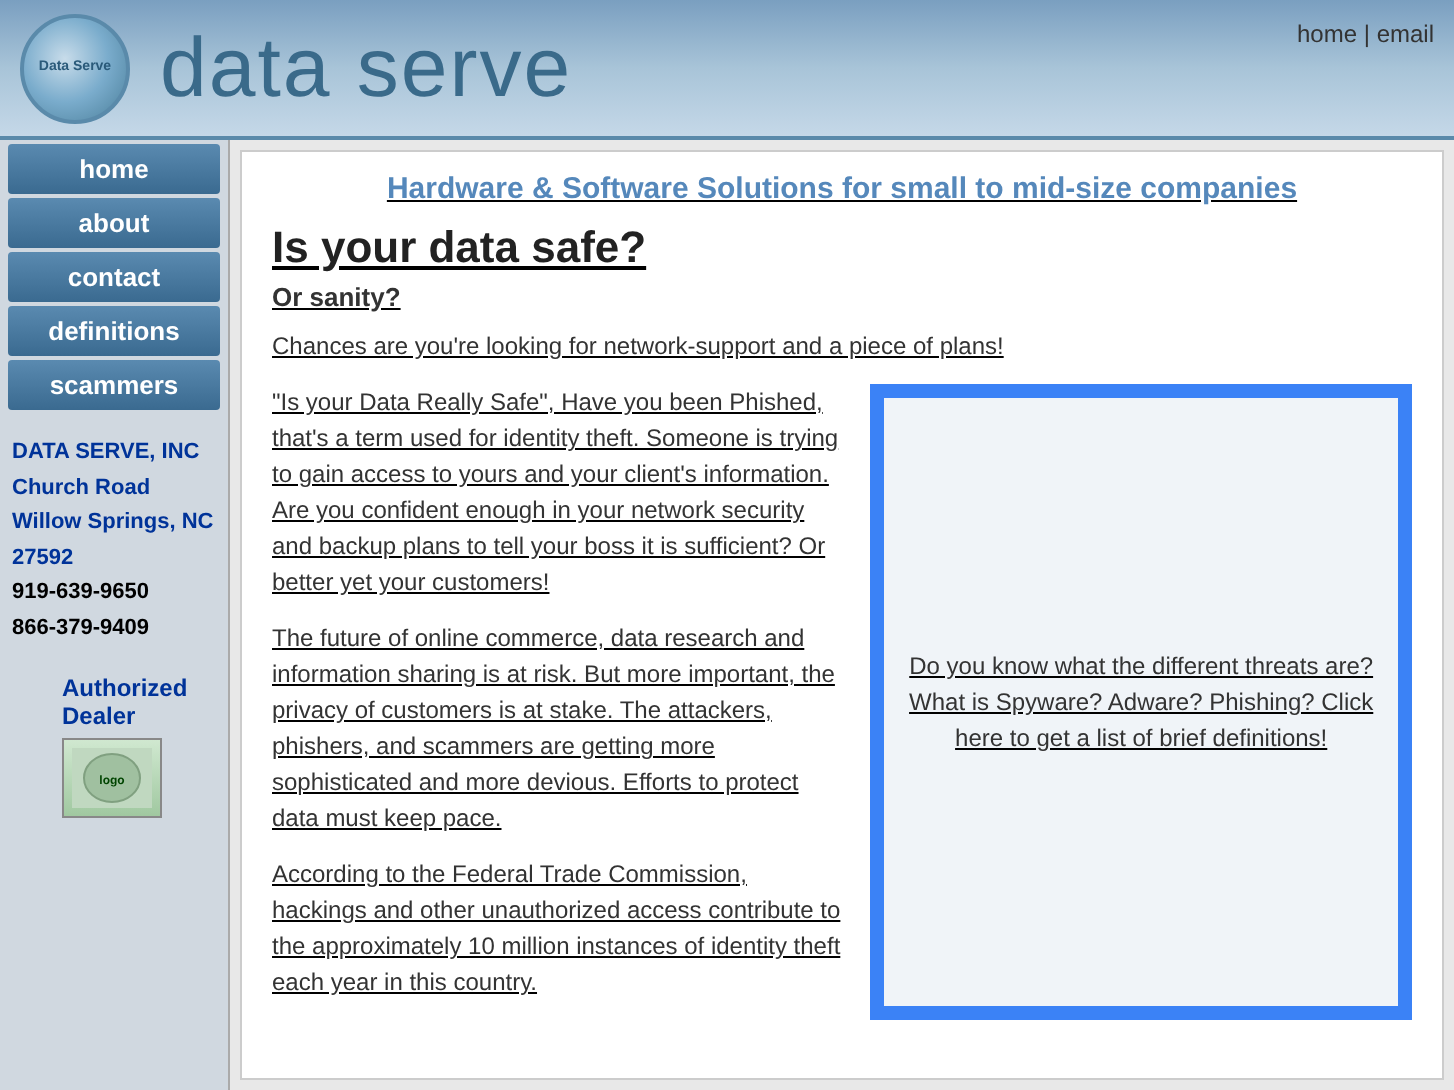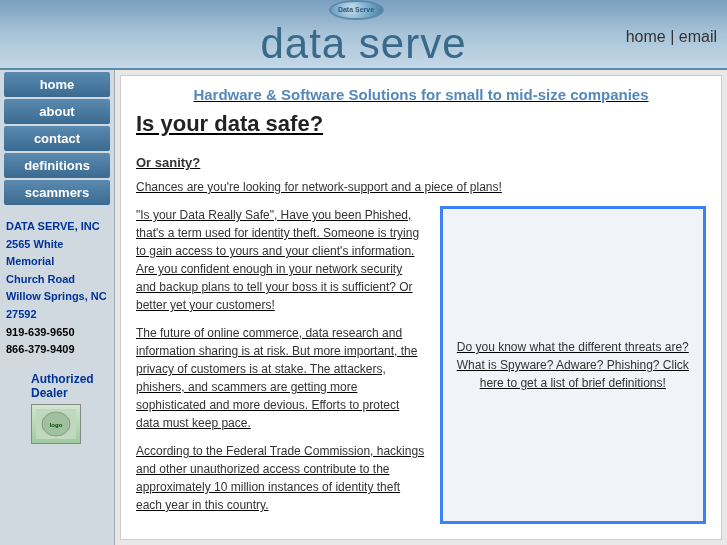--- a/index.html
+++ b/index.html
@@ -6,40 +6,39 @@
     body { font-family: Arial, sans-serif; font-size: 13px; background: #c0c0c0; width: 727px; }
 
     #header {
       background: linear-gradient(to bottom, #7a9fc0, #a8c4d8, #c5d8e8);
       height: 70px;
       display: flex;
       align-items: center;
       padding: 0 10px;
       position: relative;
       border-bottom: 2px solid #5a8aaa;
-      flex-direction: column;
     }
     #logo-circle {
       width: 55px; height: 55px;
       border-radius: 50%;
       background: radial-gradient(circle at 40% 40%, #c8dcea, #7aaccc, #4a7e99);
       border: 2px solid #5a8aaa;
       display: flex; align-items: center; justify-content: center;
       overflow: hidden;
       margin-right: 15px;
     }
     #logo-text-small {
       font-size: 7px; font-weight: bold; color: #2a5a7a; text-align: center; line-height: 1.2;
     }
     #site-title {
       font-size: 42px; color: #3a6a8a; font-weight: normal; letter-spacing: 1px;
     }
     #header-links {
-      position: absolute; right: 10px; top: 28px;
-      font-size: 16px; color: #333;
+      position: absolute; right: 10px; top: 10px;
+      font-size: 12px; color: #333;
     }
     #header-links a { color: #333; text-decoration: none; }
 
     #main-layout {
       display: flex;
       background: #e8e8e8;
       min-height: 475px;
     }
 
     
@@ -110,21 +109,21 @@
       color: #5588bb;
       font-size: 15px;
       font-weight: bold;
       text-align: center;
       margin-bottom: 8px;
     }
     #content-main-title {
       font-size: 22px;
       color: #222;
       font-weight: bold;
-      margin-bottom: 18px;
+      margin-bottom: 4px;
     }
     #content-sub-title {
       font-size: 13px;
       font-weight: bold;
       color: #333;
       margin-bottom: 8px;
     }
     .content-para {
       font-size: 12px;
       color: #333;
@@ -133,21 +132,21 @@
     }
     #two-col {
       display: flex;
       gap: 15px;
     }
     #col-left { flex: 1.2; }
     #col-right {
       flex: 1;
       padding: 10px;
       background: #f0f4f8;
-      border: 3px solid #3b82f6;
+      border: 7px solid #3b82f6;
       font-size: 12px;
       color: #333;
       line-height: 1.5;
       display: flex;
       align-items: center;
       text-align: center;
       min-height: 80px;
     }
   </style>
 </head>
@@ -169,21 +168,20 @@
 
   <div id="sidebar">
     <a class="nav-item" href="#">home</a>
     <a class="nav-item" href="#">about</a>
     <a class="nav-item" href="#">contact</a>
     <a class="nav-item" href="#">definitions</a>
     <a class="nav-item" href="#">scammers</a>
 
     <div id="address-block">
       <div>DATA SERVE, INC</div>
-      <div>2565 White Memorial</div>
       <div>Church Road</div>
       <div>Willow Springs, NC</div>
       <div>27592</div>
       <div class="phone">919-639-9650</div>
       <div class="phone">866-379-9409</div>
     </div>
 
 
     <div id="authorized-dealer">
       <div>Authorized Dealer</div>

